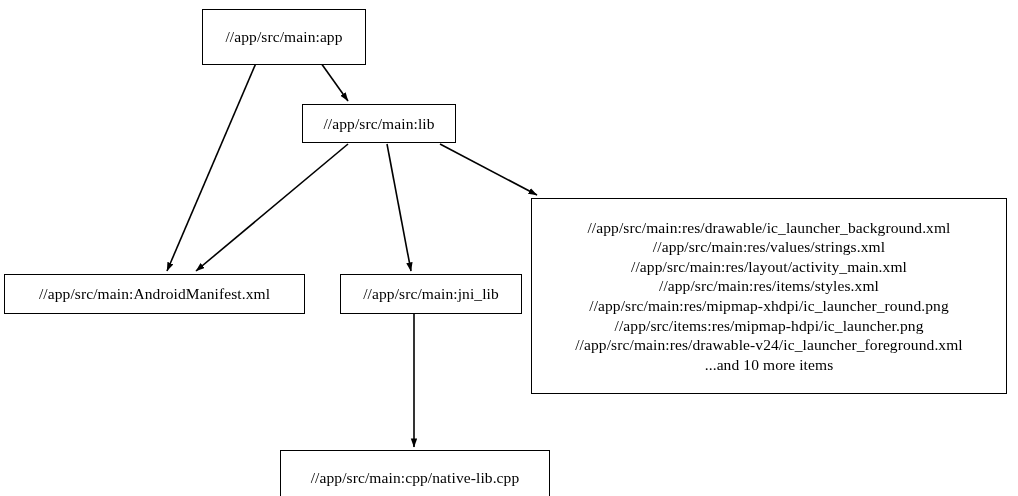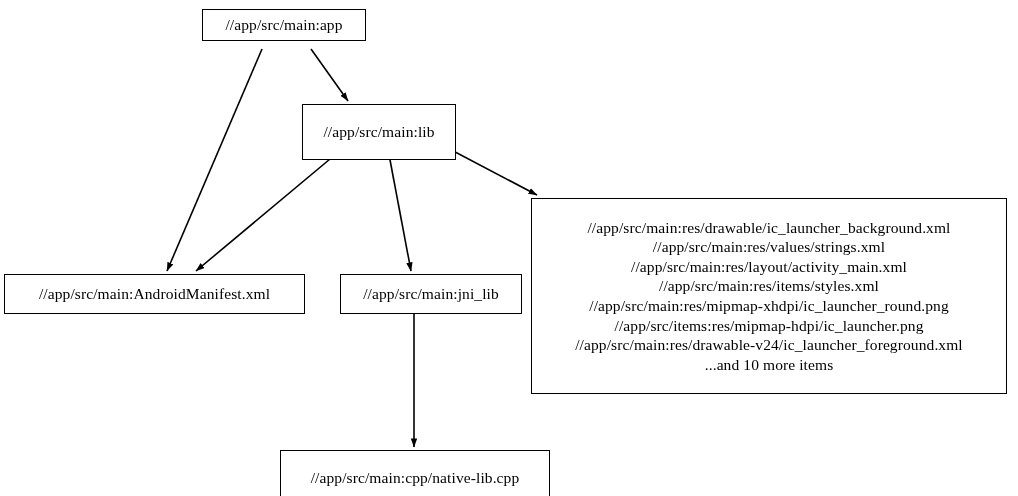--- a/index.html
+++ b/index.html
@@ -46,22 +46,22 @@
     justify-content: center;
     line-height: 19.6px;
     font-size: 15.5px;
   }
   .node-line {
     display: block;
     white-space: nowrap;
   }
 
   
-  #node-app            { left: 202px; top: 9px;   width: 164px; height: 32px; }
-  #node-lib            { left: 302px; top: 104px; width: 154px; height: 56px; }
+  #node-app            { left: 202px; top: 9px;   width: 164px; height: 56px; }
+  #node-lib            { left: 302px; top: 104px; width: 154px; height: 39px; }
   #node-manifest       { left: 4px;   top: 274px; width: 301px; height: 40px; }
   #node-jnilib         { left: 323px; top: 274px; width: 182px; height: 40px; margin-left: 17px; }
   #node-nativelib      { left: 280px; top: 450px; width: 270px; height: 56px; }
   #node-res-collection { left: 531px; top: 198px; width: 476px; height: 196px; }
 </style>
 </head>
 <body>
 
 <div id="graph-canvas">
 

